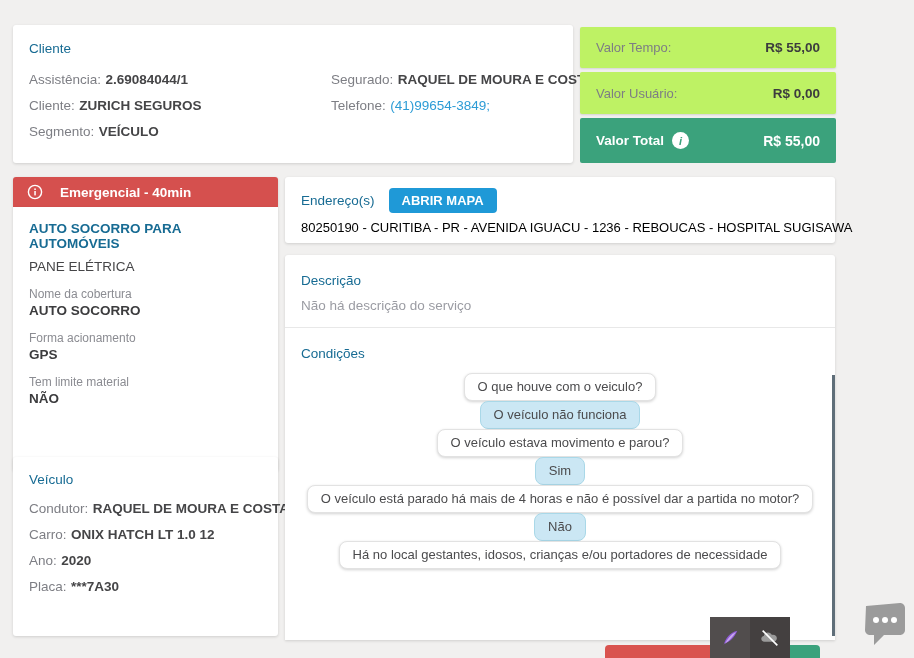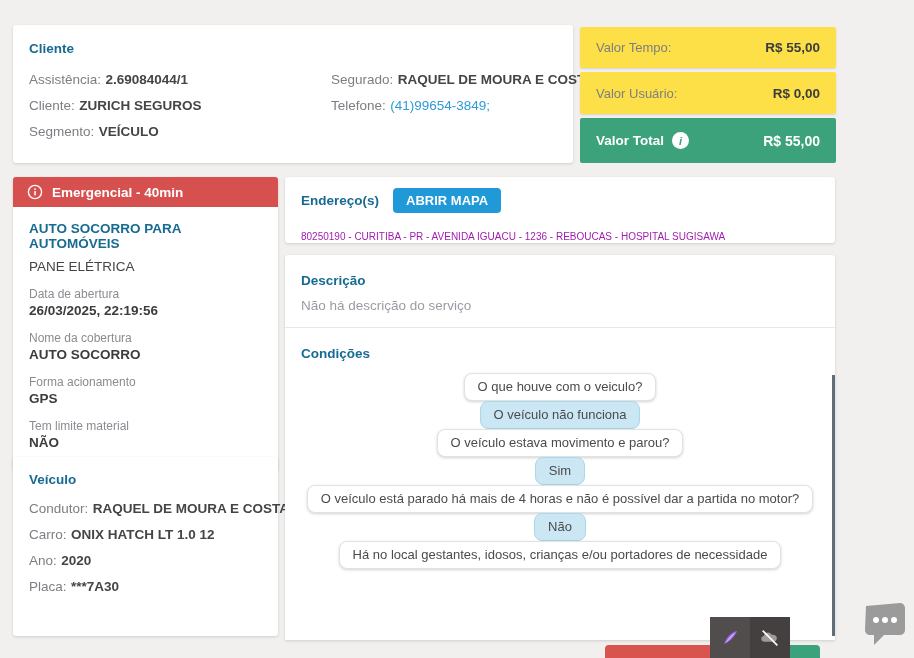--- a/index.html
+++ b/index.html
@@ -6,34 +6,34 @@
   html,body { background:#f1f0ef; }
   body { font-family:"Liberation Sans", sans-serif; }
   #screen {
     position:relative; width:914px; height:658px;
     background:#f1f0ef; overflow:hidden;
   }
   .card {
     position:absolute; background:#fff; border-radius:3px;
     box-shadow:0 1px 3px rgba(0,0,0,.14);
   }
-  .sec-title { color:#176b93; font-weight:bold; font-size:13.5px; }
+  .sec-title { color:#176b93; font-weight:normal; font-size:13.5px; }
   .lbl { color:#7d7e84; font-size:13.5px; }
   .val { color:#454547; font-size:13.5px; font-weight:600; }
   .link { color:#2d9cd6; font-size:13.5px; cursor:pointer; }
 
   
   #cliente-card { left:13px; top:25px; width:560px; height:138px; padding:16px 16px 0 16px; }
   #cliente-card .sec-title { margin-bottom:10px; }
   .cli-grid { display:grid; grid-template-columns:302px 1fr; }
   .cli-row { line-height:25px; white-space:nowrap; }
 
   
   .valor-row {
-    position:absolute; left:580px; width:256px; background:#fde047;
+    position:absolute; left:580px; width:256px; background:#bef264;
     box-shadow:0 1px 2px rgba(0,0,0,.12); border-radius:2px;
     display:flex; align-items:center; justify-content:space-between; padding:0 16px;
   }
   #valor-row-0 { top:27px; height:41px; }
   #valor-row-1 { top:72px; height:42px; }
   #valor-total {
     position:absolute; left:580px; top:118px; width:256px; height:45px;
     background:#3ba27c; border-radius:2px; display:flex; align-items:center;
     justify-content:space-between; padding:0 16px; color:#fff;
   }
@@ -44,21 +44,21 @@
   .info-filled {
     width:17px; height:17px; border-radius:50%; background:#fff; color:#3ba27c;
     font-weight:bold; font-size:11px; font-style:italic;
     display:inline-flex; align-items:center; justify-content:center; cursor:pointer;
   }
 
   
   #emerg-banner {
     position:absolute; left:13px; top:177px; width:265px; height:30px;
     background:#d5504e; border-radius:3px 3px 0 0; display:flex; align-items:center;
-    gap:9px; padding:0 14px; color:#fff; font-weight:bold; font-size:13.5px;
+    gap:17px; padding:0 14px; color:#fff; font-weight:bold; font-size:13.5px;
     box-shadow:0 1px 3px rgba(0,0,0,.14);
   }
   #servico-card { left:13px; top:207px; width:265px; height:264px; padding:14px 16px; border-radius:0 0 3px 3px; }
   #servico-card .big-title { color:#176b93; font-weight:bold; font-size:13.5px; margin-bottom:8px; }
   #servico-card .sub { color:#454547; font-size:13.5px; margin-bottom:12px; }
   .detail-group { margin-bottom:10px; }
   .detail-label { color:#8b8c92; font-size:12px; line-height:16px; }
   .detail-value { color:#3c3c3e; font-weight:bold; font-size:13.5px; line-height:18px; }
 
   
@@ -67,21 +67,21 @@
   #veiculo-card .cli-row { line-height:25px; }
 
   
   #endereco-card { left:285px; top:177px; width:550px; height:66px; padding:11px 16px; }
   #endereco-head { display:flex; align-items:center; gap:14px; }
   #abrir-mapa {
     background:#1f99d7; color:#fff; font-weight:bold; font-size:13px;
     border:none; border-radius:4px; padding:5px 13px; cursor:pointer;
     font-family:"Liberation Sans", sans-serif;
   }
-  #address-line { color:#a21caf; font-size:10px; margin-top:18px; white-space:nowrap; }
+  #address-line { color:#000000; font-size:13px; margin-top:7px; white-space:nowrap; }
 
   
   #desc-cond-card { left:285px; top:255px; width:550px; height:385px; border-radius:3px 3px 0 0; }
   #desc-section { padding:18px 16px 14px 16px; border-bottom:1px solid #e8e8e8; }
   #desc-section .sec-title { margin-bottom:10px; }
   #desc-text { color:#9b9ca3; font-size:13.5px; }
   #cond-section { padding:18px 16px 0 16px; }
   #cond-section .sec-title { margin-bottom:12px; }
   #chips { display:flex; flex-direction:column; align-items:center; }
   .chip {
@@ -148,24 +148,20 @@
       <circle cx="8" cy="8" r="6.6" fill="none" stroke="#fff" stroke-width="1.4"></circle>
       <rect x="7.3" y="7" width="1.5" height="4.4" fill="#fff"></rect>
       <rect x="7.3" y="4.4" width="1.5" height="1.6" fill="#fff"></rect>
     </svg>
     <span>Emergencial - 40min</span>
   </div>
   <div class="card" id="servico-card">
     <div class="big-title">AUTO SOCORRO PARA AUTOMÓVEIS</div>
     <div class="sub">PANE ELÉTRICA</div>
     <div class="detail-group">
-      <div class="detail-label">Data de abertura</div>
-      <div class="detail-value">26/03/2025, 22:19:56</div>
-    </div>
-    <div class="detail-group">
       <div class="detail-label">Nome da cobertura</div>
       <div class="detail-value">AUTO SOCORRO</div>
     </div>
     <div class="detail-group">
       <div class="detail-label">Forma acionamento</div>
       <div class="detail-value">GPS</div>
     </div>
     <div class="detail-group">
       <div class="detail-label">Tem limite material</div>
       <div class="detail-value">NÃO</div>

